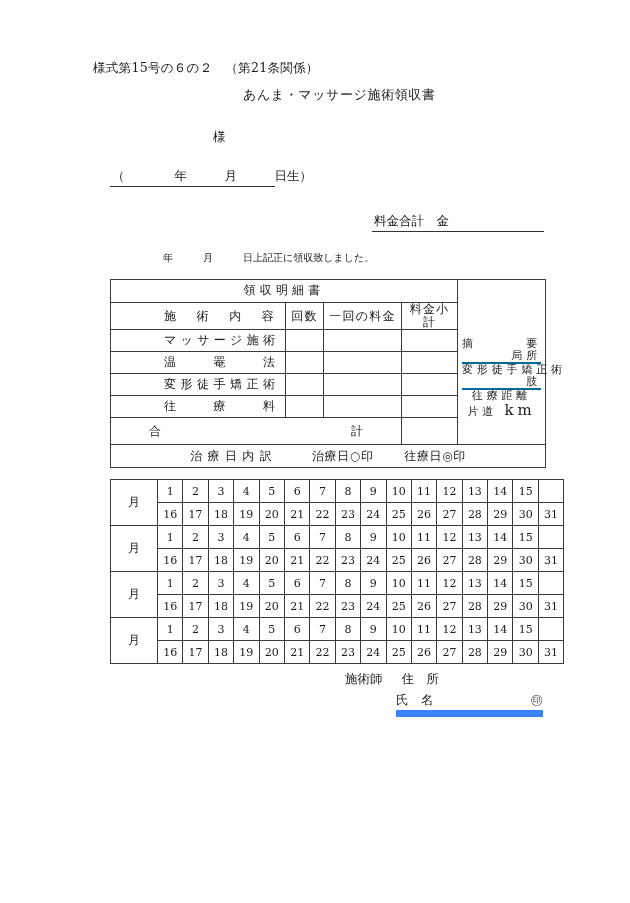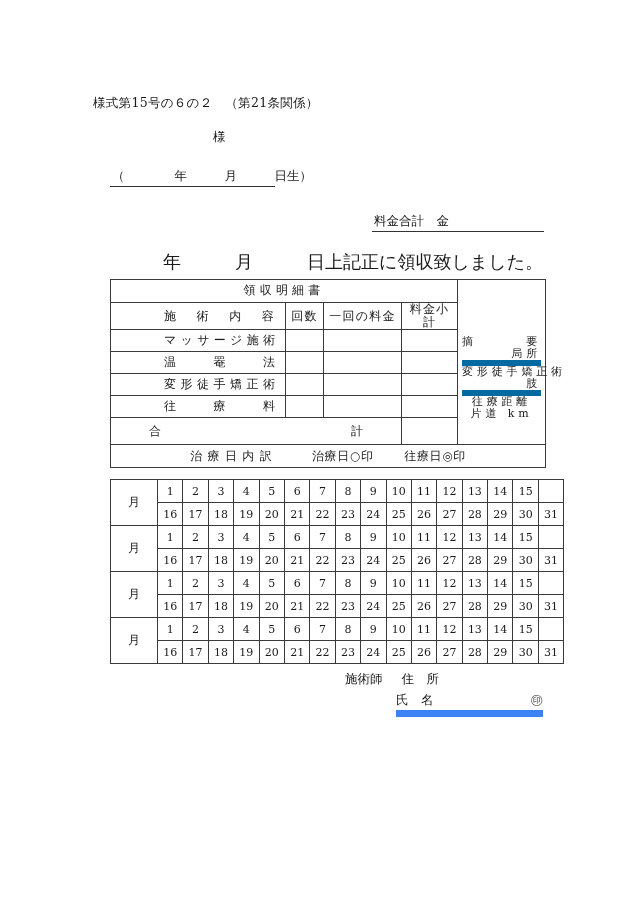--- a/index.html
+++ b/index.html
@@ -19,21 +19,21 @@
 
   .page {
     position: absolute;
     inset: 0;
     background: #ffffff;
   }
 
   
   .abs { position: absolute; white-space: nowrap; line-height: 1; }
 
-  .form-no      { left: 93px;  top: 62px;  font-size: 12.5px; letter-spacing: .3px; margin-top: 35px; }
+  .form-no      { left: 93px;  top: 62px;  font-size: 12.5px; letter-spacing: .3px; }
   .doc-title    { left: 243px; top: 88px;  font-size: 13px;   letter-spacing: .6px; }
   .sama         { left: 213px; top: 131px; font-size: 12.5px; }
 
   .birth-line {
     left: 110px; top: 170px;
     font-size: 12.5px;
     border-bottom: 1px solid #333;
     padding: 0 2px 3px 2px;
     width: 165px;
     box-sizing: border-box;
@@ -41,21 +41,21 @@
 
   .fee-total {
     left: 372px; top: 215px;
     font-size: 12.5px;
     border-bottom: 1px solid #333;
     padding: 0 2px 3px 2px;
     width: 172px;
     box-sizing: border-box;
   }
 
-  .receipt-sentence { left: 163px; top: 253px; font-size: 18px; }
+  .receipt-sentence { left: 163px; top: 253px; font-size: 10px; }
 
   
   .main-table {
     position: absolute;
     left: 110px;
     top: 279px;
     width: 398px;
     border-collapse: collapse;
     table-layout: fixed;
     font-size: 12px;
@@ -85,23 +85,23 @@
     vertical-align: top;
     text-align: left;
     padding: 2px 4px 2px 5px;
     font-size: 11px;
     line-height: 1.45;
   }
   .remark-inner { display: block; margin-top: 32px; }
   .rm-row        { display: block; white-space: nowrap; }
   .rm-justify    { display: block; text-align: justify; text-align-last: justify; }
   .rm-right      { display: block; text-align: right; }
-  .rm-underline  { border-bottom: 6px solid #0369a1; }
+  .rm-underline  { border-bottom: 2px solid #0369a1; }
   .rm-indent     { display: block; text-align: center; }
-  .rm-km         { font-size: 11px; }
+  .rm-km         { font-size: 15px; }
 
   .total-row td { height: 26px; }
   .total-spread {
     display: block;
     text-align: justify;
     text-align-last: justify;
     padding: 0 34px;
   }
 
   .daysec-row td { height: 22px; letter-spacing: .05em; }
@@ -149,20 +149,21 @@
     box-sizing: border-box;
   }
   .seal { float: right; }
 </style>
 </head>
 <body>
 
 <div class="page">
 
   <div class="abs form-no">様式第15号の６の２　（第21条関係）</div>
+  <div class="abs doc-title">あんま・マッサージ施術領収書</div>
   <div class="abs sama">様</div>
 
   <div class="abs birth-line">（　　　　年　　　月　　　日生）</div>
 
   <div class="abs fee-total">料金合計　金</div>
 
   <div class="abs receipt-sentence">年　　　月　　　日上記正に領収致しました。</div>
 
   <table class="main-table">
     <colgroup>

